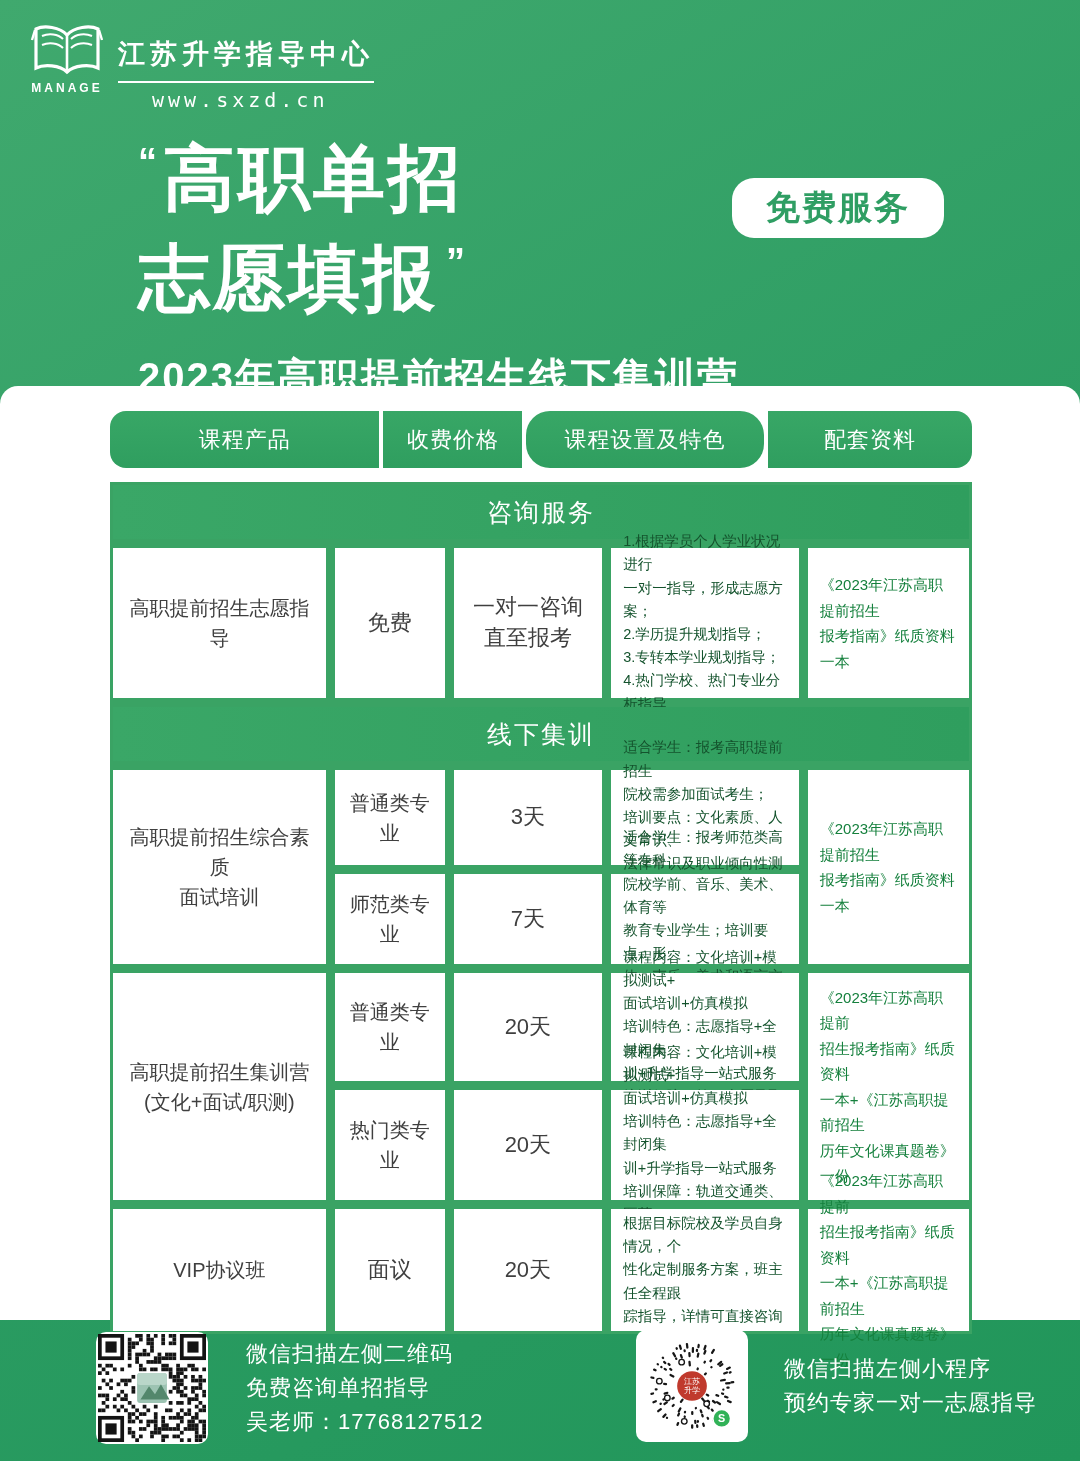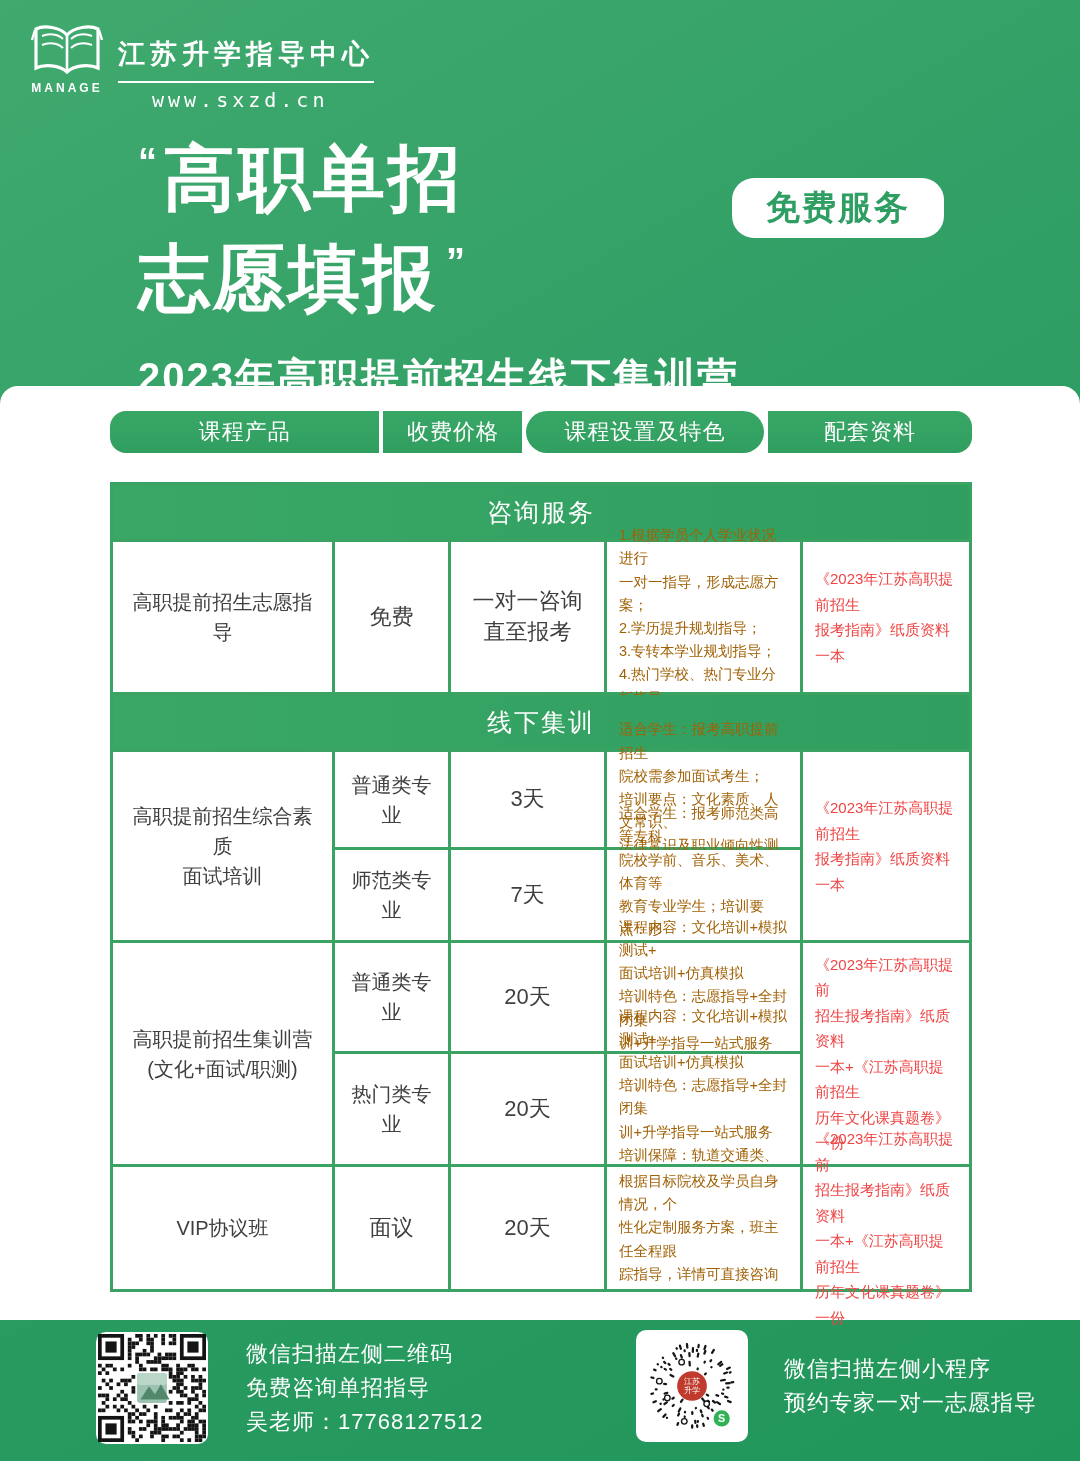--- a/index.html
+++ b/index.html
@@ -27,38 +27,38 @@
   
   .hero{position:absolute;left:138px;top:134px;}
   .hero-line{font-size:72px;font-weight:800;line-height:88px;letter-spacing:3px;}
   .quote{font-size:38px;font-weight:800;position:relative;top:-28px;letter-spacing:0;}
   .quote.open{margin-right:6px;}
   .quote.close{margin-left:8px;}
   .subtitle{margin-top:16px;font-size:40px;font-weight:700;letter-spacing:2px;}
   .badge{position:absolute;left:732px;top:158px;width:212px;height:60px;background:#fff;border-radius:22px;
     color:var(--accent-green);font-size:34px;font-weight:700;display:flex;align-items:center;justify-content:center;letter-spacing:2px;margin-top:20px;}
   
-  .thead{position:absolute;left:110px;top:411px;width:862px;height:42px;display:flex;gap:4px;background:#fff;border-radius:16px;overflow:hidden;}
+  .thead{position:absolute;left:110px;top:411px;width:862px;height:57px;display:flex;gap:4px;background:#fff;border-radius:16px;overflow:hidden;}
   .th{background:linear-gradient(180deg,#38a766,#2f9e5f);display:flex;align-items:center;justify-content:center;
       font-size:22px;color:#fff;letter-spacing:1px;}
   .w1{flex:219 0 0;} .w2{flex:113 0 0;} .w3{flex:153 0 0;} .w4{flex:193 0 0;border-radius:24px;} .w5{flex:166 0 0;}
   
   .tbody{position:absolute;left:110px;top:482px;width:862px;background:var(--border-green);
-    border:3px solid var(--border-green);display:grid;gap:3px;
+    border:3px solid var(--border-green);display:grid;gap:9px;
     grid-template-columns:219fr 113fr 153fr 193fr 166fr;
     grid-template-rows:54px 150px 54px 95px 90px 108px 110px 122px;}
   .secbar{grid-column:1/-1;background:linear-gradient(90deg,#3aa767,#2f9e5e);display:flex;align-items:center;justify-content:center;
     font-size:25px;color:#fff;letter-spacing:2px;}
   .c{background:#fff;display:flex;align-items:center;justify-content:center;color:#3f3f3f;padding:8px 10px;text-align:center;}
   .c .pre{white-space:pre-line;}
   .c.main{font-size:20px;line-height:1.5;}
   .c.price{font-size:22px;}
   .c.period{font-size:22px;line-height:1.4;}
-  .c.feat{justify-content:flex-start;text-align:left;font-size:14.5px;color:#a16207;line-height:1.6;padding:10px 12px;}
-  .c.mat{font-size:15px;color:#ef4444;line-height:1.7;text-align:left;padding:10px 12px;}
+  .c.feat{justify-content:flex-start;text-align:left;font-size:14.5px;color:#14532d;line-height:1.6;padding:10px 12px;}
+  .c.mat{font-size:15px;color:#15803d;line-height:1.7;text-align:left;padding:10px 12px;}
   .rs2{grid-row:span 2;}
   
   .foot{position:absolute;display:flex;align-items:center;}
   .foot-left{left:96px;top:1332px;gap:38px;}
   .foot-right{left:636px;top:1330px;gap:36px;}
   .qrbox{width:112px;height:112px;background:#fff;border-radius:10px;padding:2px;flex:none;}
   .qrbox svg{width:100%;height:100%;display:block;}
   .foot-text{font-size:22px;line-height:34px;letter-spacing:1px;}
 </style>
 </head>

